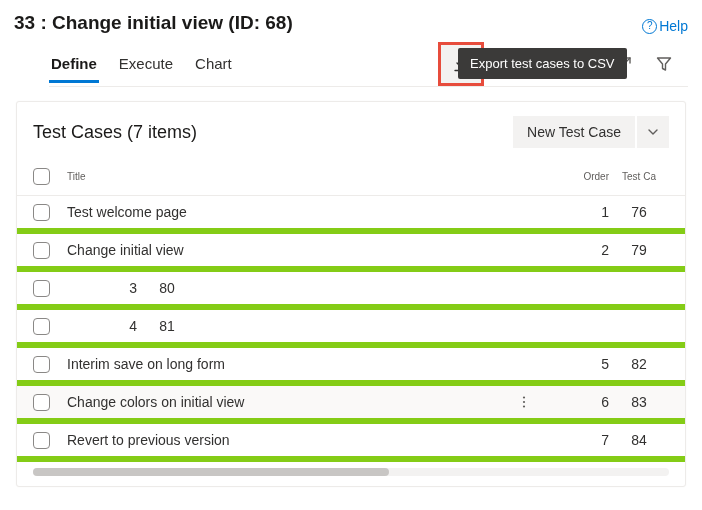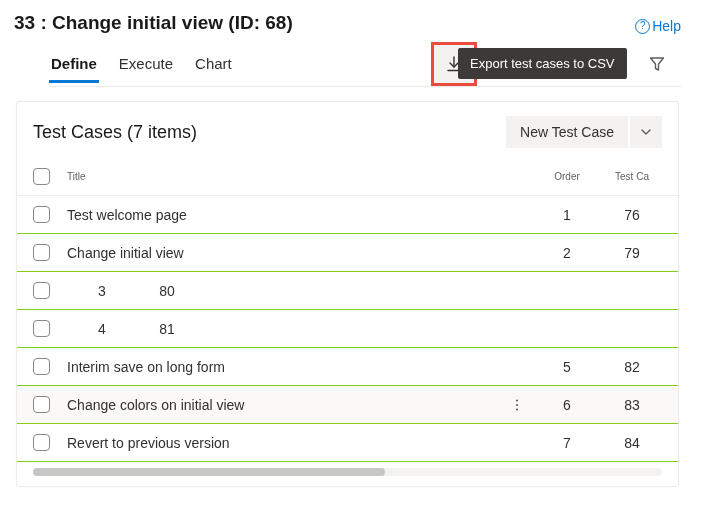--- a/index.html
+++ b/index.html
@@ -6,21 +6,21 @@
   body {
     margin: 0;
     font-family: "Segoe UI", -apple-system, BlinkMacSystemFont, sans-serif;
     font-size: 14px;
     color: #323130;
     background: #fff;
     width: 702px;
     height: 510px;
     overflow: hidden;
   }
-  .page { padding: 12px 21px 0 14px; }
+  .page { padding: 12px 14px 0 14px; }
   .header-row {
     display: flex;
     justify-content: space-between;
     align-items: baseline;
     margin-bottom: 4px;
   }
   .page-title {
     font-size: 19px;
     font-weight: 600;
     color: #1b1a19;
@@ -132,28 +132,28 @@
     padding: 0 16px;
   }
   .table-head {
     height: 38px;
     color: #605e5c;
     font-size: 10px;
     border-bottom: 1px solid #edebe9;
   }
   .row {
     height: 38px;
-    border-bottom: 1px solid #84cc16;
+    border-bottom: 6px solid #84cc16;
     font-size: 14px;
     color: #323130;
     position: relative;
   }
   .col-check { width: 34px; flex: 0 0 34px; display: flex; align-items: center; }
   .col-title { flex: 1 1 auto; min-width: 0; padding-right: 8px; white-space: nowrap; overflow: hidden; text-overflow: ellipsis; }
-  .col-order { width: 70px; flex: 0 0 70px; text-align: center; position: relative; }
+  .col-order { width: 70px; flex: 0 0 70px; text-align: right; position: relative; }
   .col-tc { width: 60px; flex: 0 0 60px; text-align: center; white-space: nowrap; }
   .checkbox {
     width: 17px; height: 17px;
     border: 1.3px solid #8a8886;
     border-radius: 4px;
     background: #fff;
   }
   .row .more {
     position: absolute;
     left: -22px;

